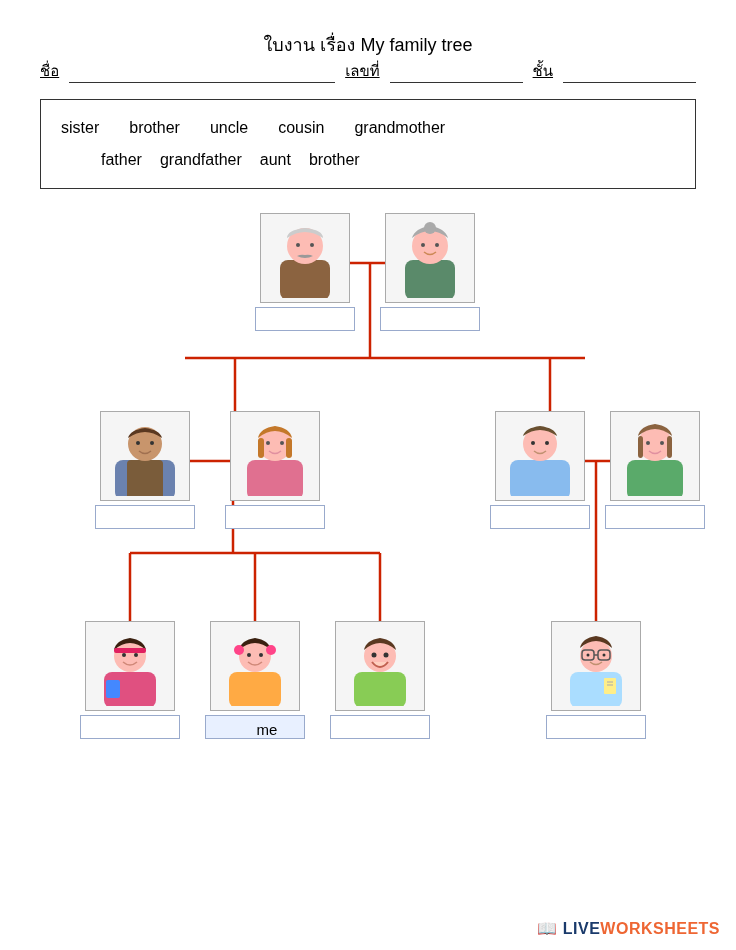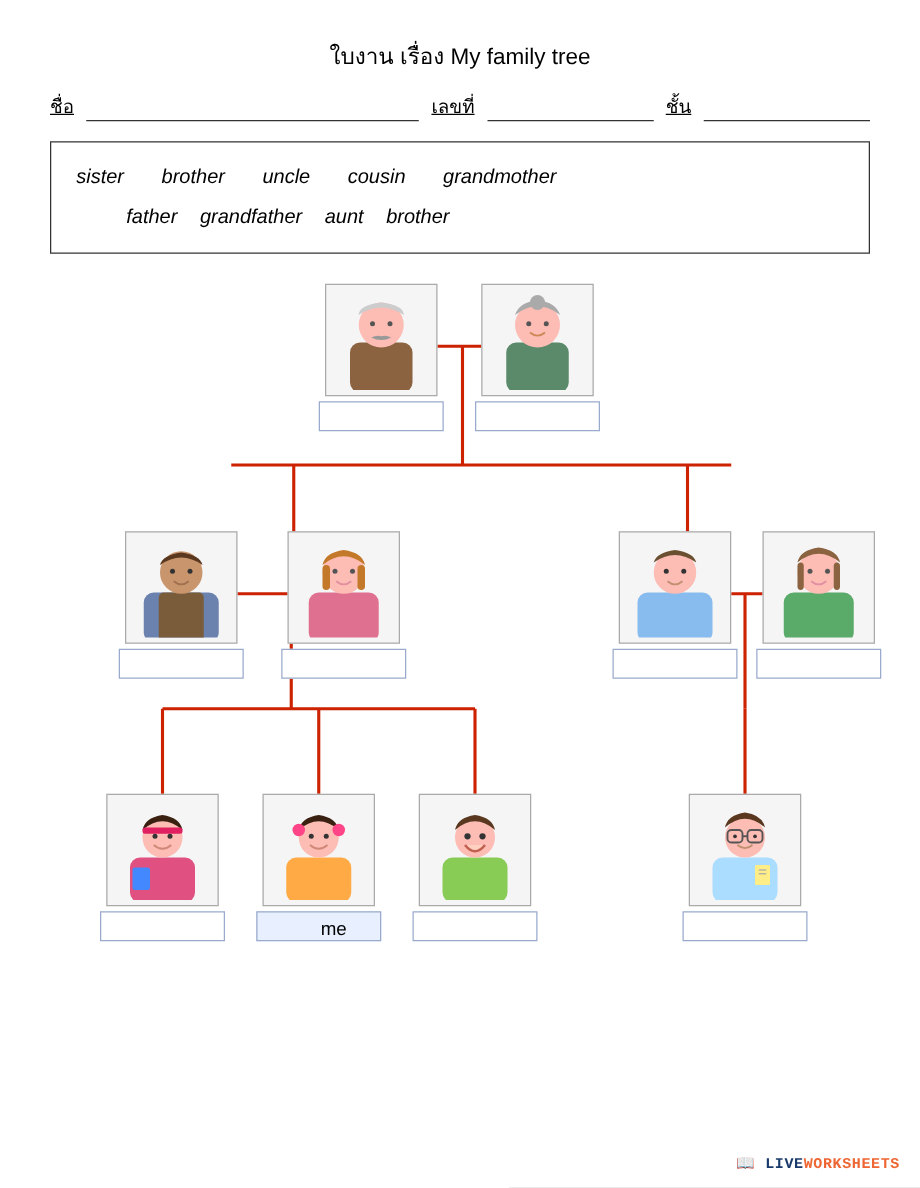--- a/index.html
+++ b/index.html
@@ -14,21 +14,20 @@
     .page {
       width: 736px;
       min-height: 950px;
       background: white;
       position: relative;
       padding: 30px 40px 40px 40px;
     }
     .title {
       text-align: center;
       font-size: 18px;
-      margin-bottom: 14px;
       font-weight: normal;
     }
     .form-row {
       display: flex;
       align-items: flex-end;
       gap: 10px;
       margin-bottom: 16px;
       font-size: 15px;
       text-decoration: underline;
     }
@@ -42,21 +41,20 @@
       flex: 1;
       border-bottom: 1px solid #333;
       height: 18px;
     }
     .word-box {
       border: 1px solid #333;
       padding: 12px 20px;
       margin-bottom: 24px;
       font-size: 16px;
       line-height: 2;
-      font-style: italic;
     }
     .word-box .row1 {
       display: flex;
       gap: 30px;
       justify-content: flex-start;
       flex-wrap: wrap;
     }
     .word-box .row2 {
       display: flex;
       gap: 18px;
@@ -107,25 +105,24 @@
       border: 1.5px solid #99aacc;
       margin-top: 4px;
       background: white;
     }
 
     
     .watermark {
       position: absolute;
       bottom: 12px;
       right: 16px;
-      font-size: 12px;
+      font-size: 16px;
       font-weight: bold;
       color: #1a3a6b;
       letter-spacing: 0.5px;
-      font-family: Liberation Mono, monospace;
     }
     .watermark span.live { color: #1a3a6b; }
     .watermark span.ws { color: #e63; }
 
     
     .avatar { width: 80px; height: 80px; }
   </style>
 </head>
 <body>
 

